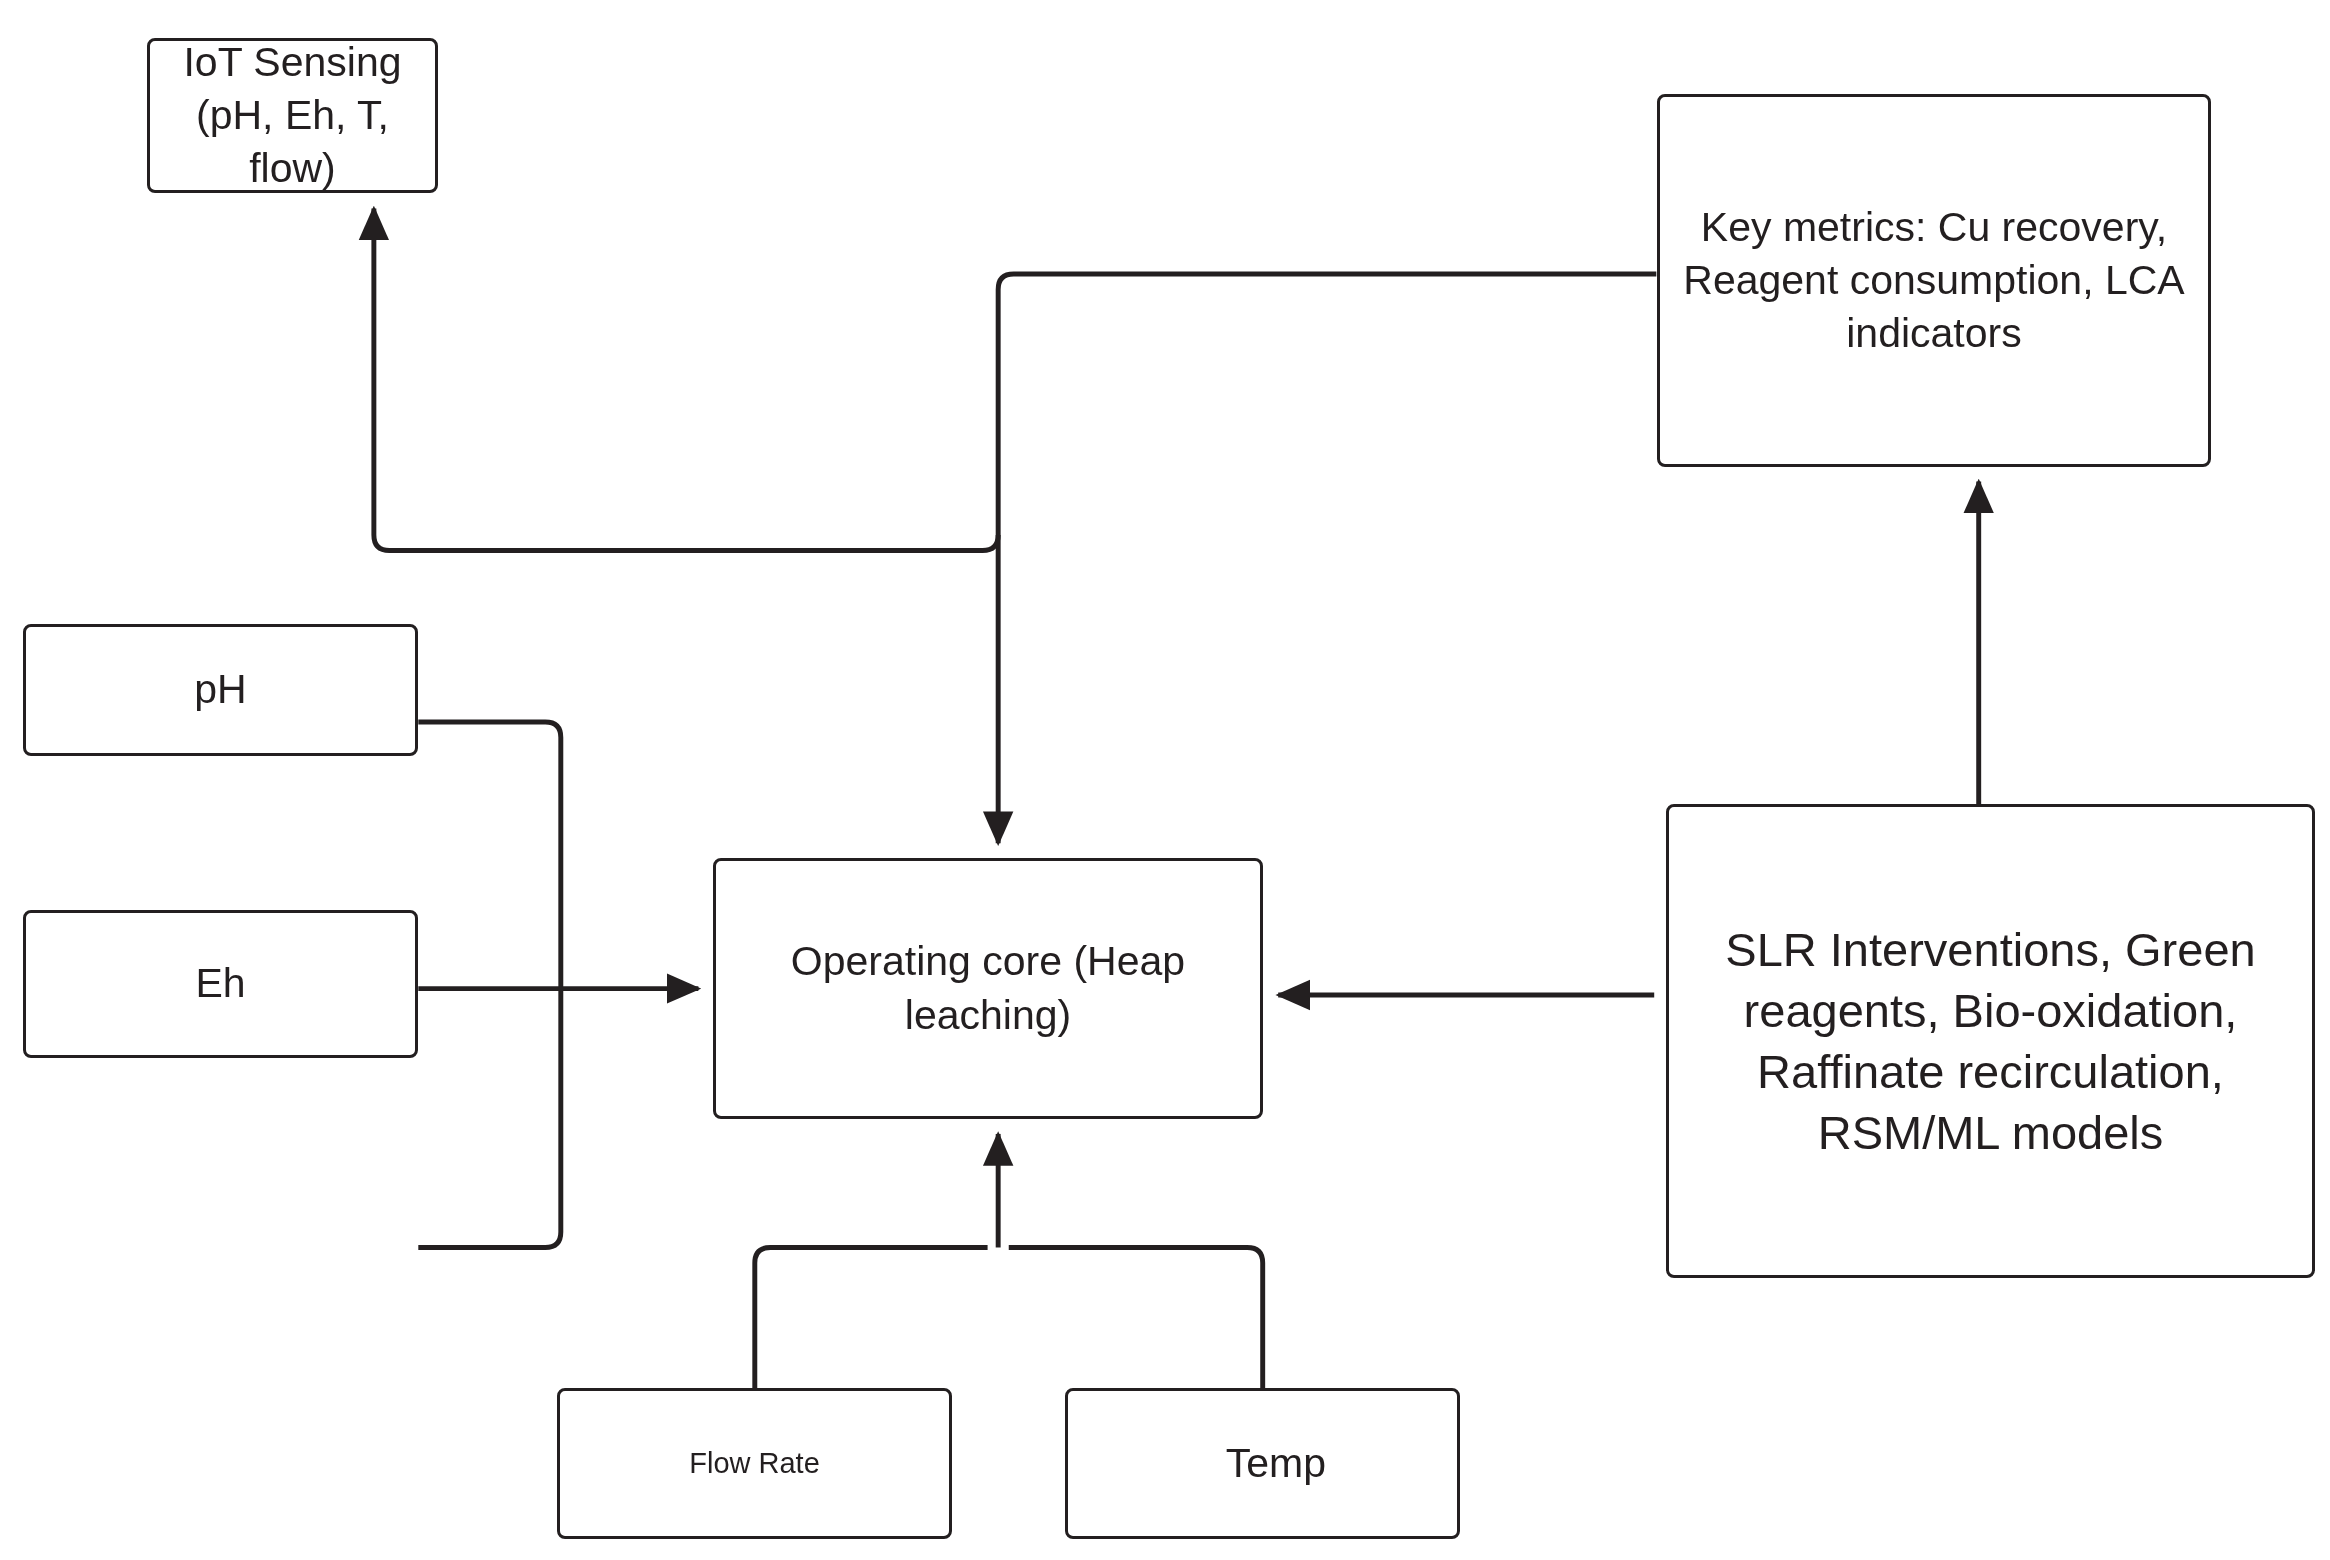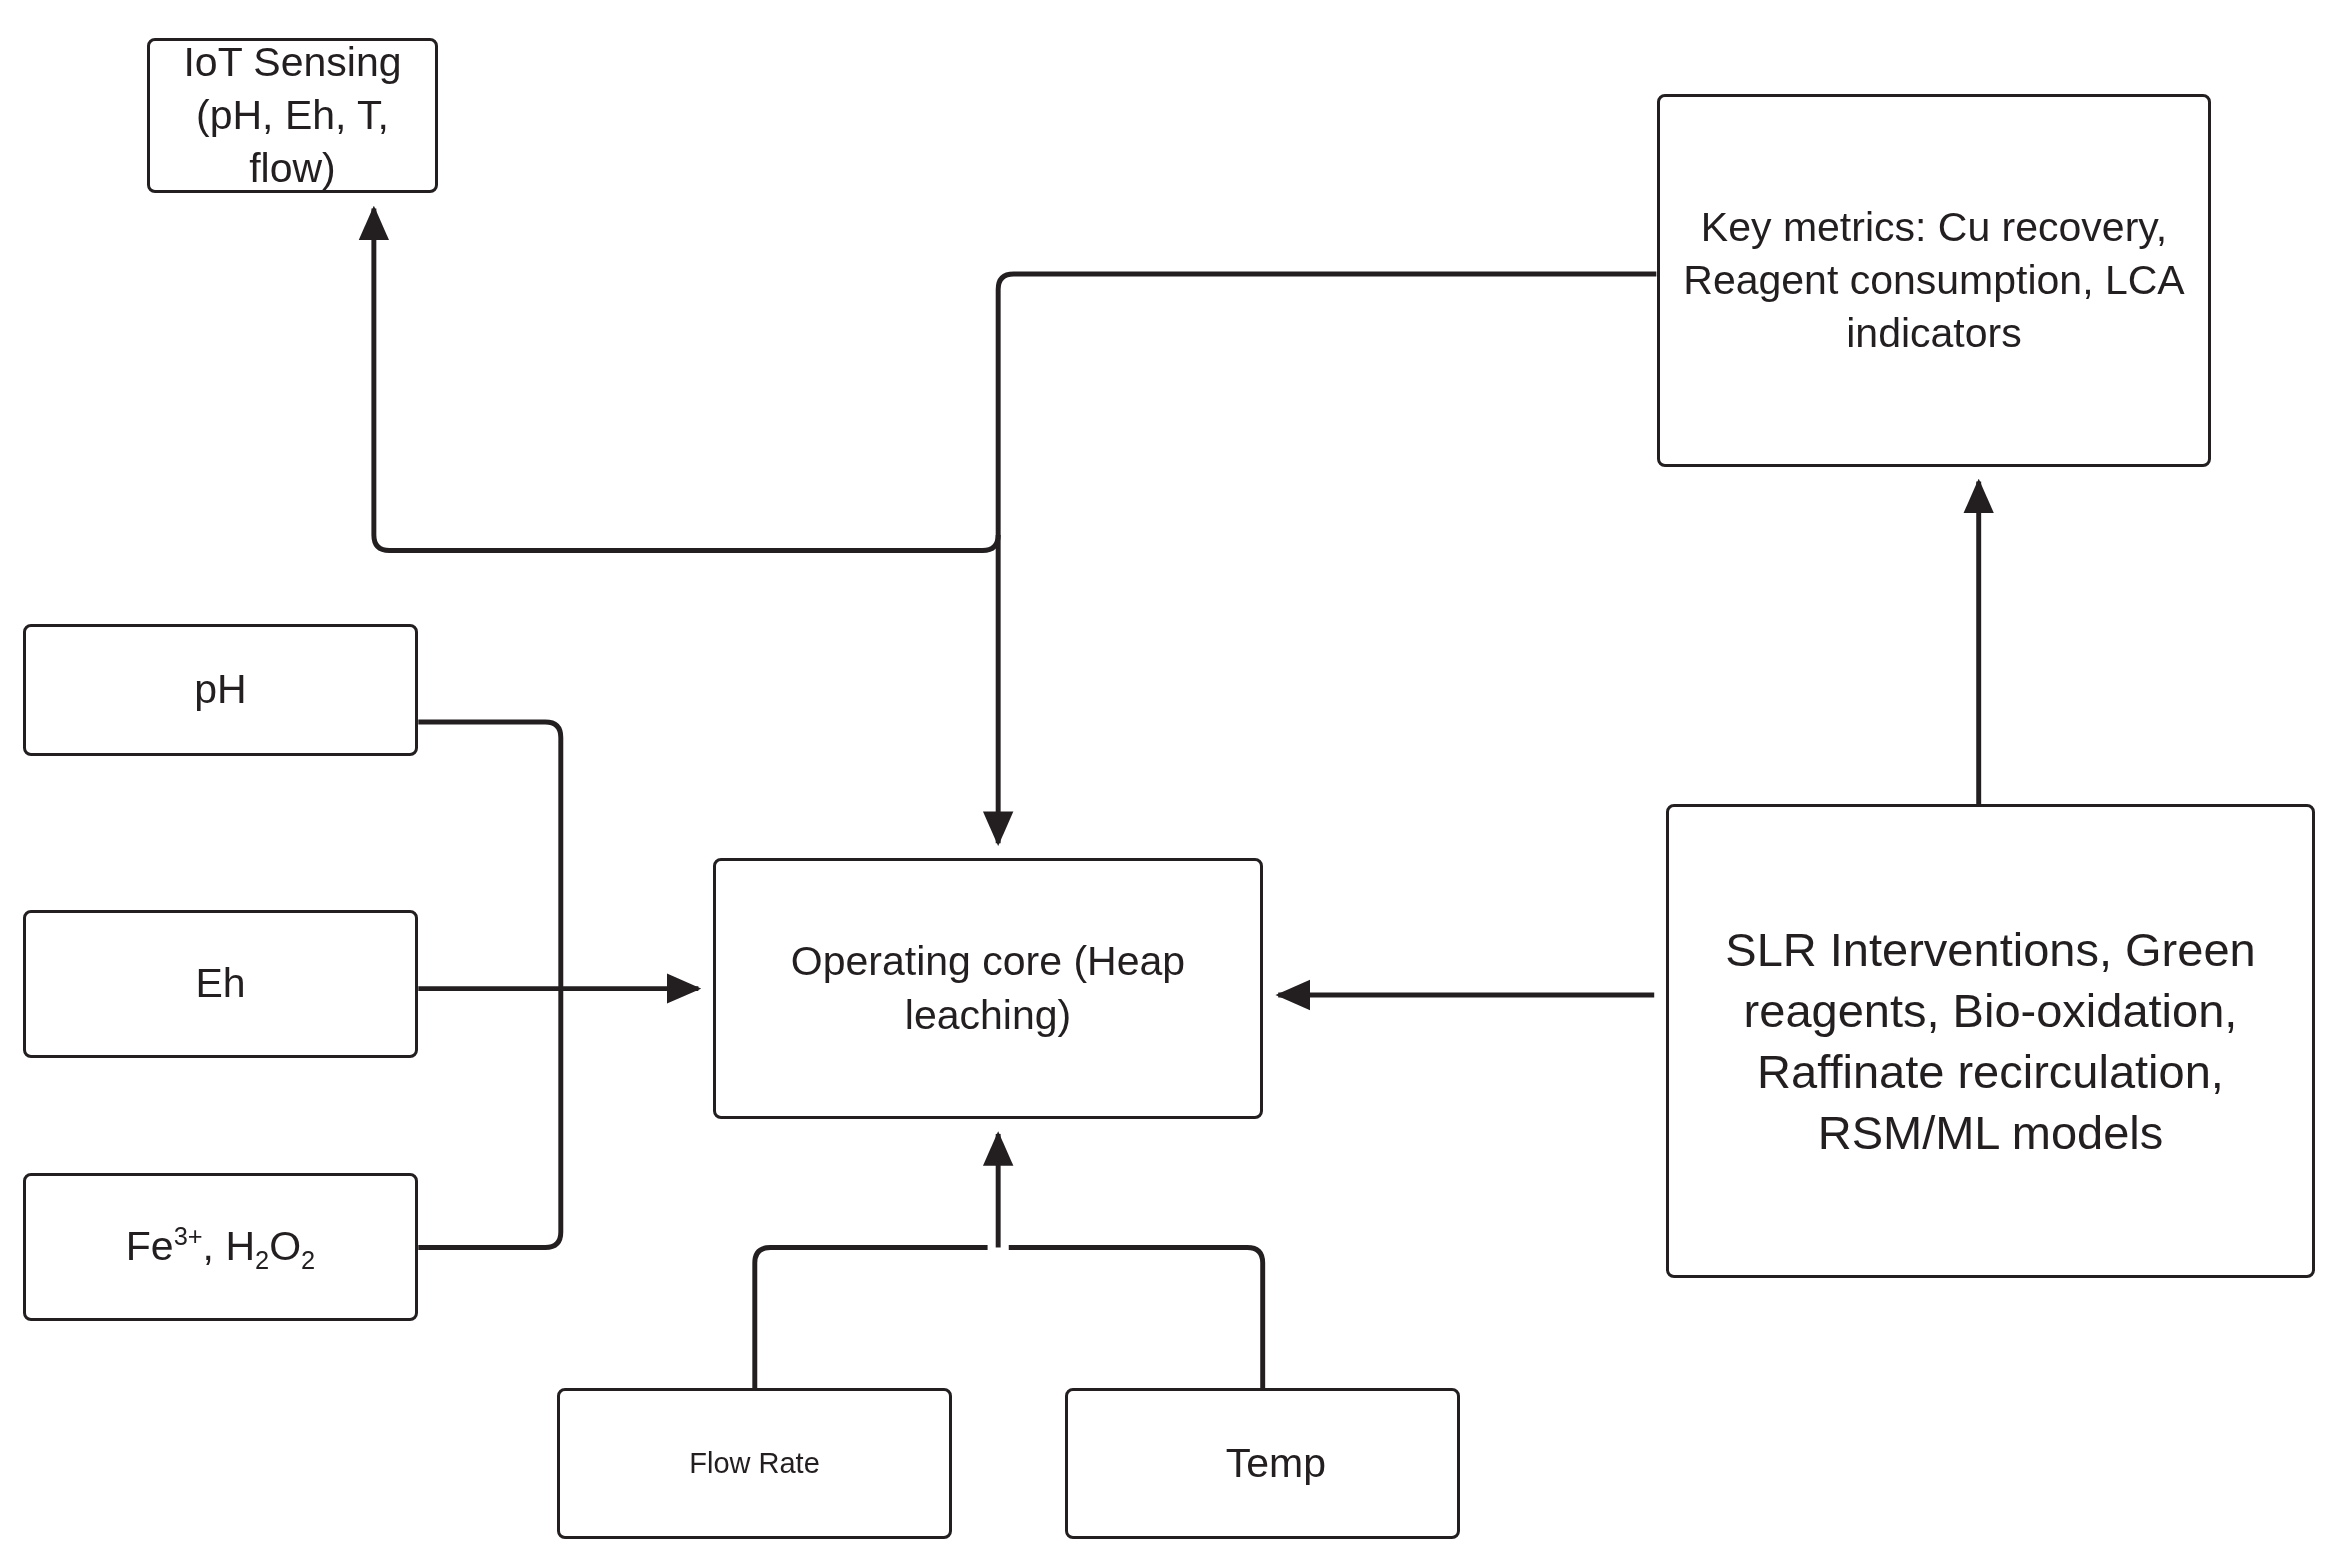--- a/index.html
+++ b/index.html
@@ -98,23 +98,20 @@
   </div>
 
   <div class="node" id="node-ph">
     <span class="lbl">pH</span>
   </div>
 
   <div class="node" id="node-eh">
     <span class="lbl">Eh</span>
   </div>
 
-  <div class="node" id="node-fe">
-    <span class="lbl"><span>Fe</span><sup>3+</sup><span>, H</span><sub>2</sub><span>O</span><sub>2</sub></span>
-  </div>
 
   <div class="node" id="node-core">
     <span class="lbl">Operating core (Heap leaching)</span>
   </div>
 
   <div class="node" id="node-slr">
     <span class="lbl">SLR Interventions, Green reagents, Bio-oxidation, Raffinate recirculation, RSM/ML models</span>
   </div>
 
   <div class="node" id="node-flow">

